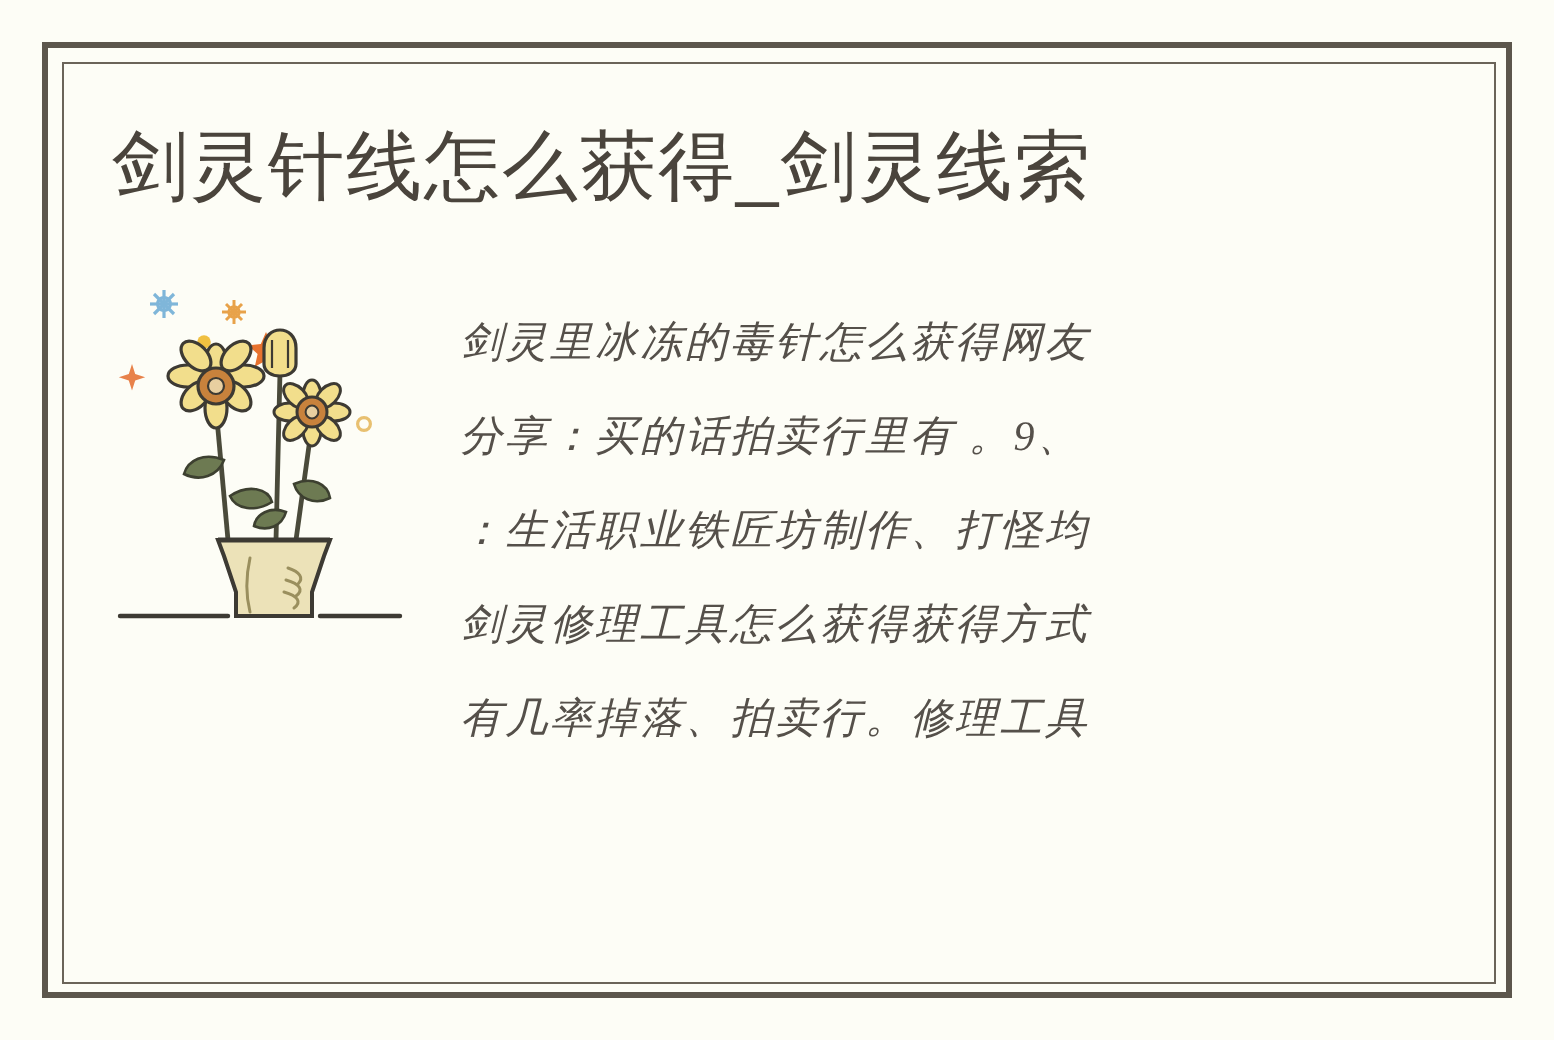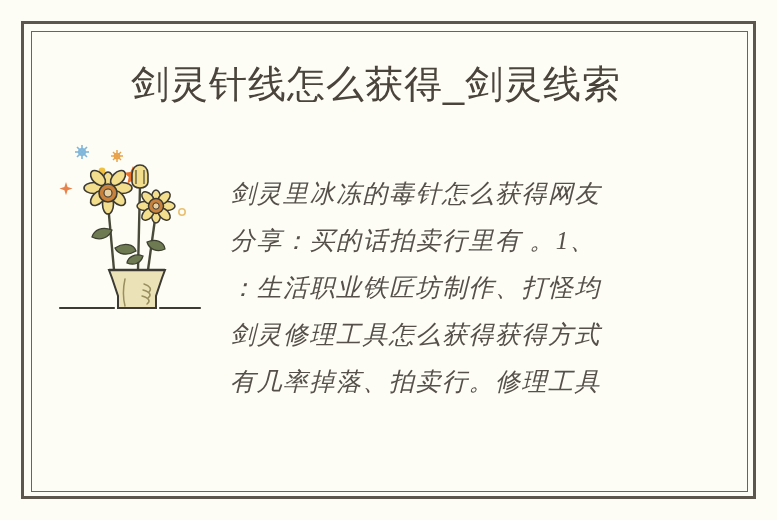--- a/index.html
+++ b/index.html
@@ -48,40 +48,39 @@
     position: absolute;
     left: 56px;
     top: 58px;
     width: 640px;
     font-size: 38px;
     line-height: 52px;
     letter-spacing: 1px;
     color: #4a443c;
     font-family: "Liberation Sans", sans-serif;
     white-space: nowrap;
-    text-align: center;
   }
 
   
   .illustration {
     position: absolute;
     left: 52px;
     top: 138px;
     width: 160px;
     height: 175px;
   }
   .illustration svg { display: block; }
 
   
   .body-text {
     position: absolute;
     left: 230px;
-    top: 170px;
+    top: 148px;
     width: 424px;
-    font-size: 25px;
+    font-size: 21px;
     line-height: 47px;
     letter-spacing: 1.5px;
     color: #55504a;
     font-family: "Liberation Serif", serif;
     font-style: italic;
     text-align: justify;
     text-justify: inter-character;
   }
   .body-text p {
     margin: 0;
@@ -192,19 +191,19 @@
       <g stroke="#3d3a33" stroke-width="2.2" stroke-linecap="round">
         <line x1="8" y1="170" x2="62" y2="170"></line>
         <line x1="108" y1="170" x2="148" y2="170"></line>
       </g>
 
     </svg>
   </div>
 
   <div class="body-text">
     <p>剑灵里冰冻的毒针怎么获得网友</p>
-    <p>分享：买的话拍卖行里有 。1、</p>
+    <p>分享：买的话拍卖行里有 。9、</p>
     <p>：生活职业铁匠坊制作、打怪均</p>
     <p>剑灵修理工具怎么获得获得方式</p>
     <p>有几率掉落、拍卖行。修理工具</p>
   </div>
 
 </div>
 
 </body></html>

